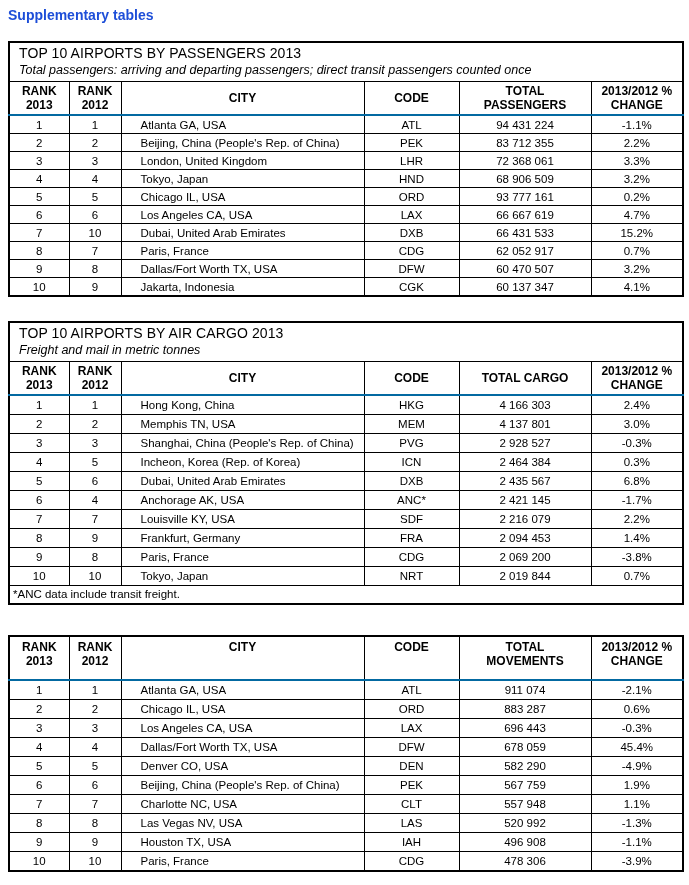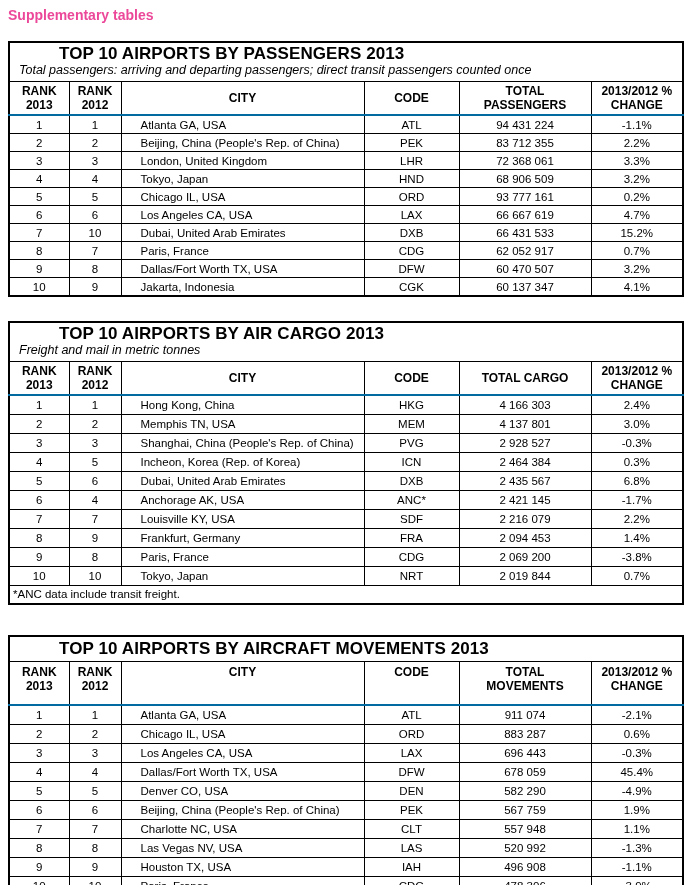--- a/index.html
+++ b/index.html
@@ -13,42 +13,41 @@
     width: 689px;
     height: 885px;
     overflow: hidden;
   }
   .page {
     padding: 7px 7px 0 8px;
   }
   .page-title {
     font-size: 14px;
     font-weight: bold;
-    color: #ec4899;
+    color: #1d4ed8;
     margin: 0 0 18px 0;
     line-height: 16px;
   }
   table.data-table {
     border-collapse: collapse;
     table-layout: fixed;
     width: 674px;
     border: 2px solid #000;
     background: #fff;
   }
   table.t1 { margin-bottom: 24px; }
   table.t2 { margin-bottom: 30px; }
   td, th { border: 1px solid #000; overflow: hidden; }
   .title-cell { padding: 2px 4px 3px 9px; }
   .t3 .title-cell { padding: 3px 4px 4px 9px; }
   .tbl-title {
-    font-size: 17px;
-    font-weight: bold;
+    font-size: 14px;
+    font-weight: normal;
     line-height: 17px;
     letter-spacing: 0.1px;
-    margin-left: 40px;
   }
   .tbl-subtitle {
     font-size: 12.5px;
     font-style: italic;
     line-height: 16px;
   }
   .header-row th {
     font-size: 12px;
     font-weight: bold;
     text-align: center;
@@ -342,25 +341,20 @@
   <table class="data-table t3">
     <colgroup>
       <col style="width:60px">
         <col style="width:52px">
         <col style="width:243px">
       <col style="width:95px">
         <col style="width:132px">
         <col style="width:92px">
     </colgroup>
     <thead>
-      <tr>
-        <td class="title-cell" colspan="6">
-          <div class="tbl-title">TOP 10 AIRPORTS BY AIRCRAFT MOVEMENTS 2013</div>
-        </td>
-      </tr>
       <tr class="header-row">
         <th>RANK
 2013</th>
         <th>RANK
 2012</th>
         <th>CITY</th>
         <th>CODE</th>
         <th>TOTAL
 MOVEMENTS</th>
         <th>2013/2012 %

